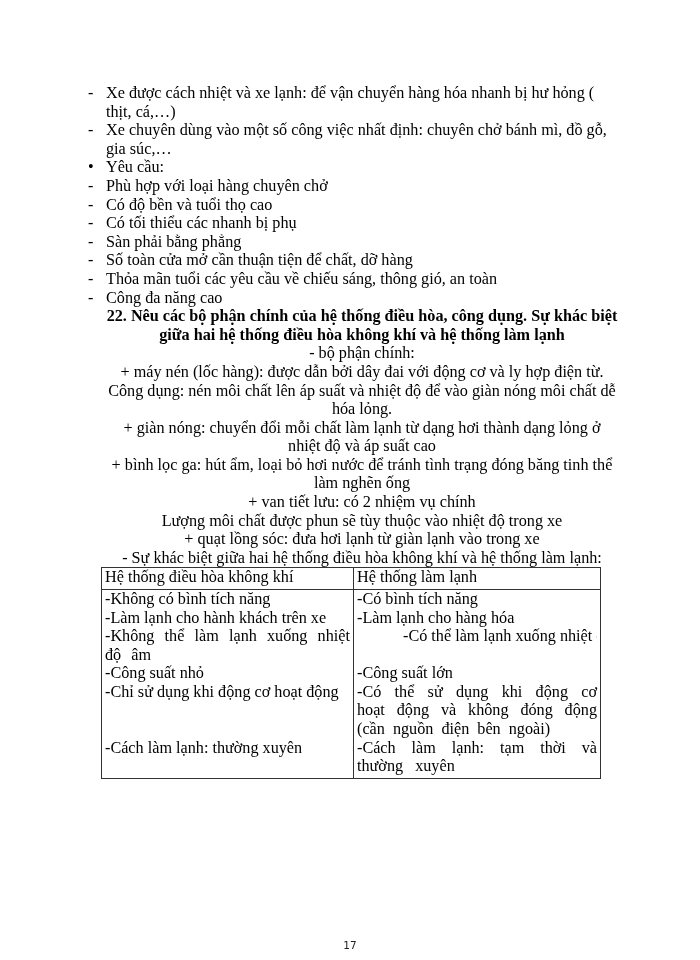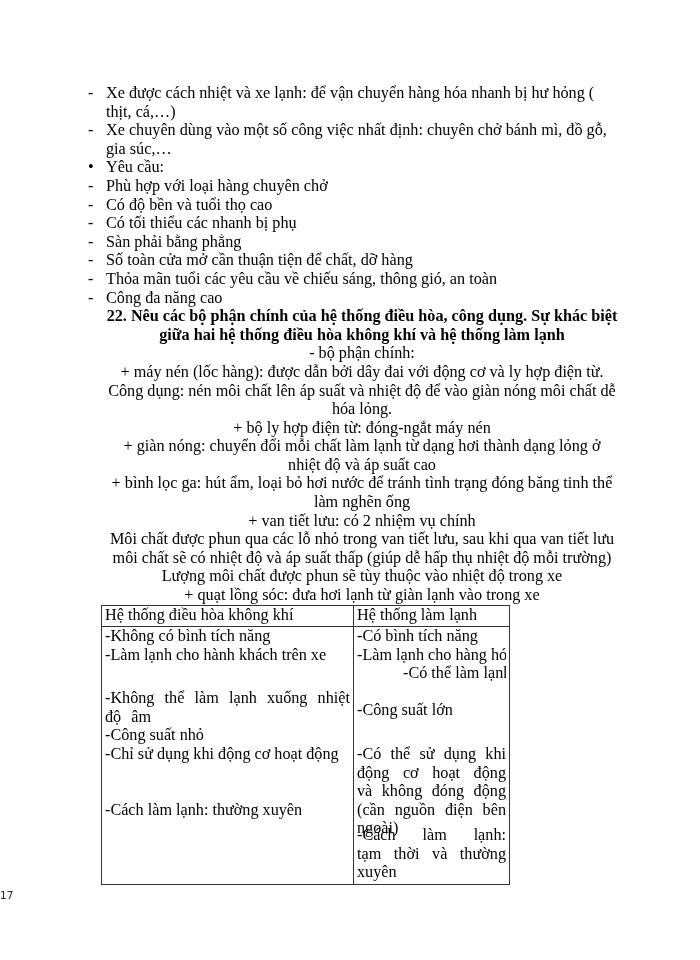--- a/index.html
+++ b/index.html
@@ -5,28 +5,28 @@
   html, body { margin: 0; padding: 0; background: #ffffff; }
   body { width: 700px; height: 960px; position: relative; overflow: hidden;
          font-family: "Liberation Serif", serif; color: #000; }
   .page { position: absolute; left: 0; top: 0; width: 700px; height: 960px; background: #fff; }
   .content { position: absolute; left: 88px; top: 84px; width: 530px;
              font-size: 16.2px; line-height: 18.6px; }
   .li { position: relative; padding-left: 18px; }
   .li .mark { position: absolute; left: 0; top: 0; width: 18px; }
   .body-block { padding-left: 18px; text-align: center; }
   .bold { font-weight: bold; }
-  table.cmp { border-collapse: collapse; margin-left: 13px; width: 409px;
+  table.cmp { border-collapse: collapse; margin-left: 13px; width: 500px;
               font-size: 16.2px; line-height: 18.6px; table-layout: fixed; }
   table.cmp td { border: 1px solid #333; vertical-align: top; padding: 0 3px 2px 3px;
                  overflow: hidden; }
   table.cmp td.c1 { width: 245px; }
   table.cmp td .line { white-space: nowrap; overflow: hidden; }
-  table.cmp td .wrap { text-align: justify; margin-top: 25px; }
-  .pagenum { position: absolute; top: 889px; left: 0; width: 700px; 
+  table.cmp td .wrap { text-align: justify; }
+  .pagenum { position: absolute; top: 939px; left: 0; width: 700px; text-align: center;
              font-family: "DejaVu Sans", sans-serif; font-size: 10.5px; color: #222; }
 </style>
 </head>
 <body>
 
 <div class="page">
   <div class="content">
 
     <div class="li">
       <span class="mark">-</span>
@@ -67,27 +67,26 @@
     <div class="li">
       <span class="mark">-</span>
       <span>Công đa năng cao</span>
     </div>
 
     <div class="body-block">
       <div class="bold">22. Nêu các bộ phận chính của hệ thống điều hòa, công dụng. Sự khác biệt giữa hai hệ thống điều hòa không khí và hệ thống làm lạnh</div>
       <div>- bộ phận chính:</div>
       <div>+ máy nén (lốc hàng): được dẫn bởi dây đai với động cơ và ly hợp điện từ.</div>
       <div>Công dụng: nén môi chất lên áp suất và nhiệt độ để vào giàn nóng môi chất dễ hóa lỏng.</div>
-      <div>+ bộ ly hợp điện từ: đóng-ngắt máy nén</div>
       <div>+ giàn nóng: chuyển đổi mỗi chất làm lạnh từ dạng hơi thành dạng lỏng ở nhiệt độ và áp suất cao</div>
       <div>+ bình lọc ga: hút ẩm, loại bỏ hơi nước để tránh tình trạng đóng băng tinh thể làm nghẽn ống</div>
       <div>+ van tiết lưu: có 2 nhiệm vụ chính</div>
-      <div>Môi chất được phun qua các lỗ nhỏ trong van tiết lưu, sau khi qua van tiết lưu môi chất sẽ có nhiệt độ và áp suất thấp (giúp dễ hấp thụ nhiệt độ mỗi trường)</div>
       <div>Lượng môi chất được phun sẽ tùy thuộc vào nhiệt độ trong xe</div>
       <div>+ quạt lồng sóc: đưa hơi lạnh từ giàn lạnh vào trong xe</div>
+      <div>- Sự khác biệt giữa hai hệ thống điều hòa không khí và hệ thống làm lạnh:</div>
     </div>
 
     <table class="cmp">
       <tbody>
           <tr>
         <td class="c1">
               <div class="line">Hệ thống điều hòa không khí</div>
             </td>
         <td>
               <div class="line">Hệ thống làm lạnh</div>

